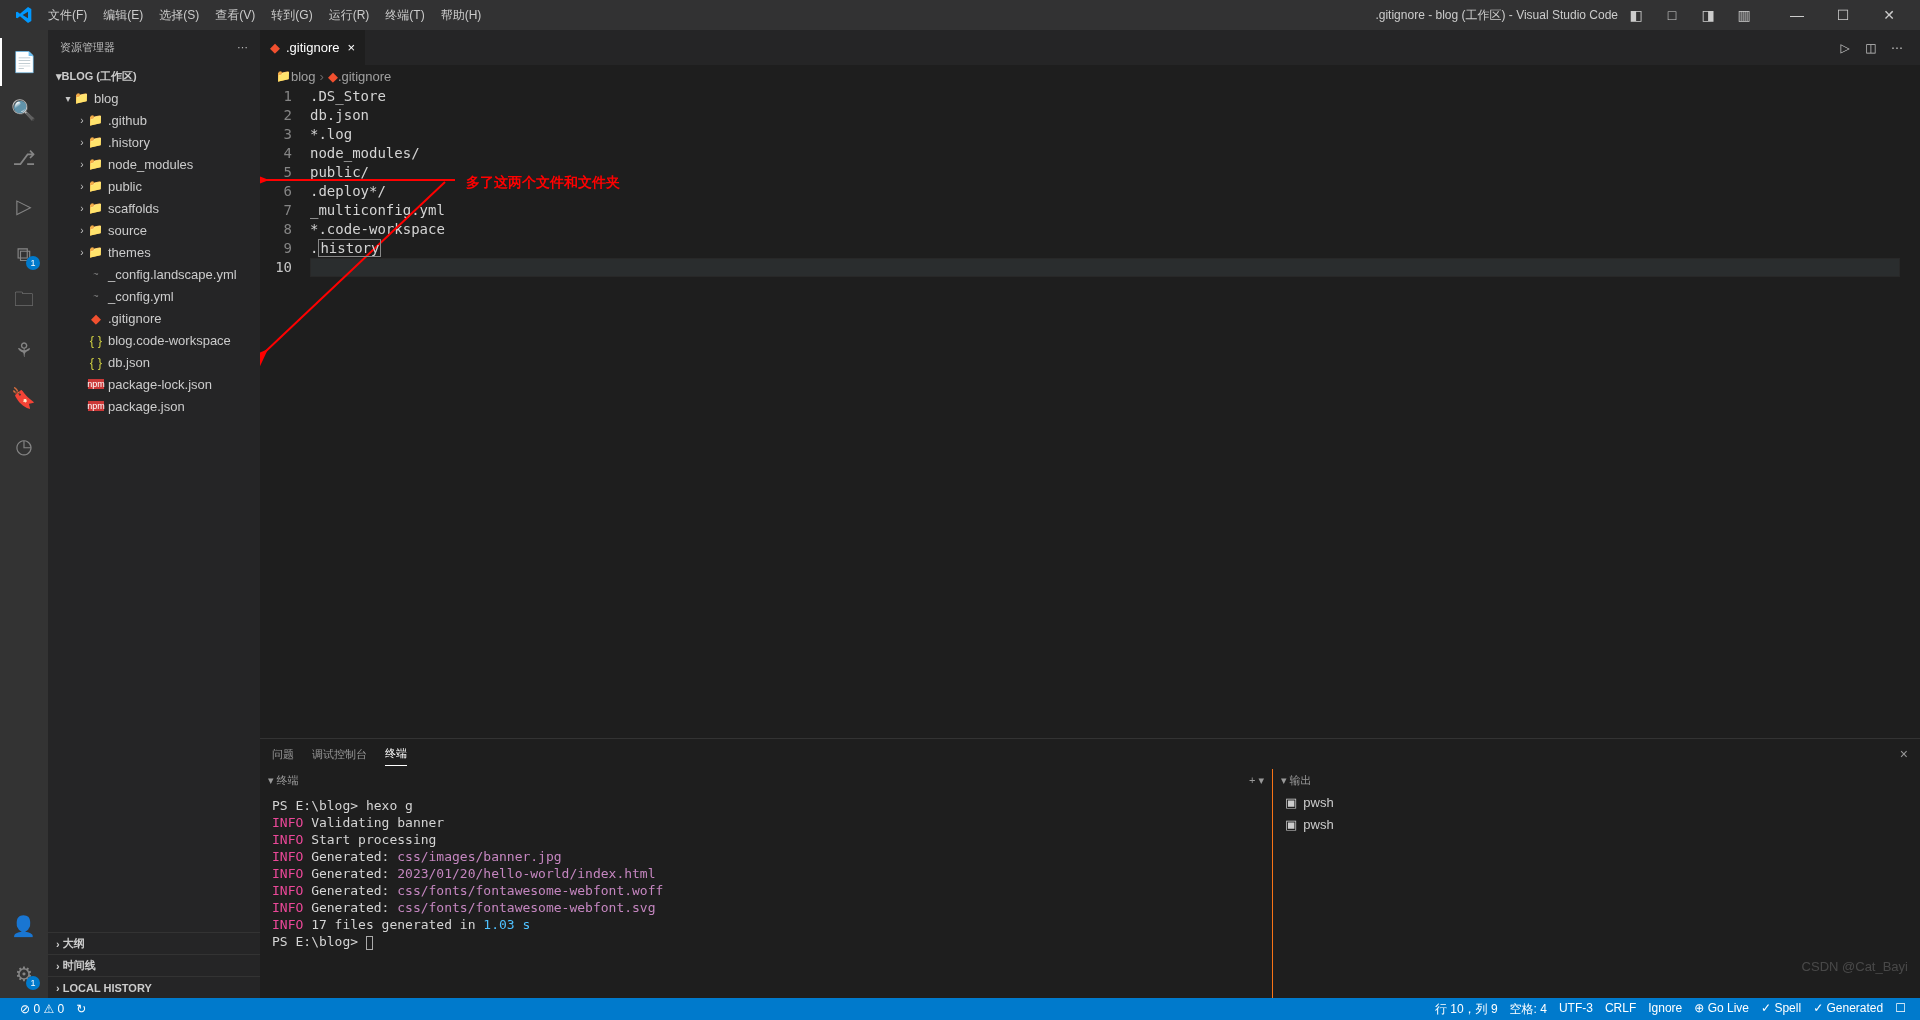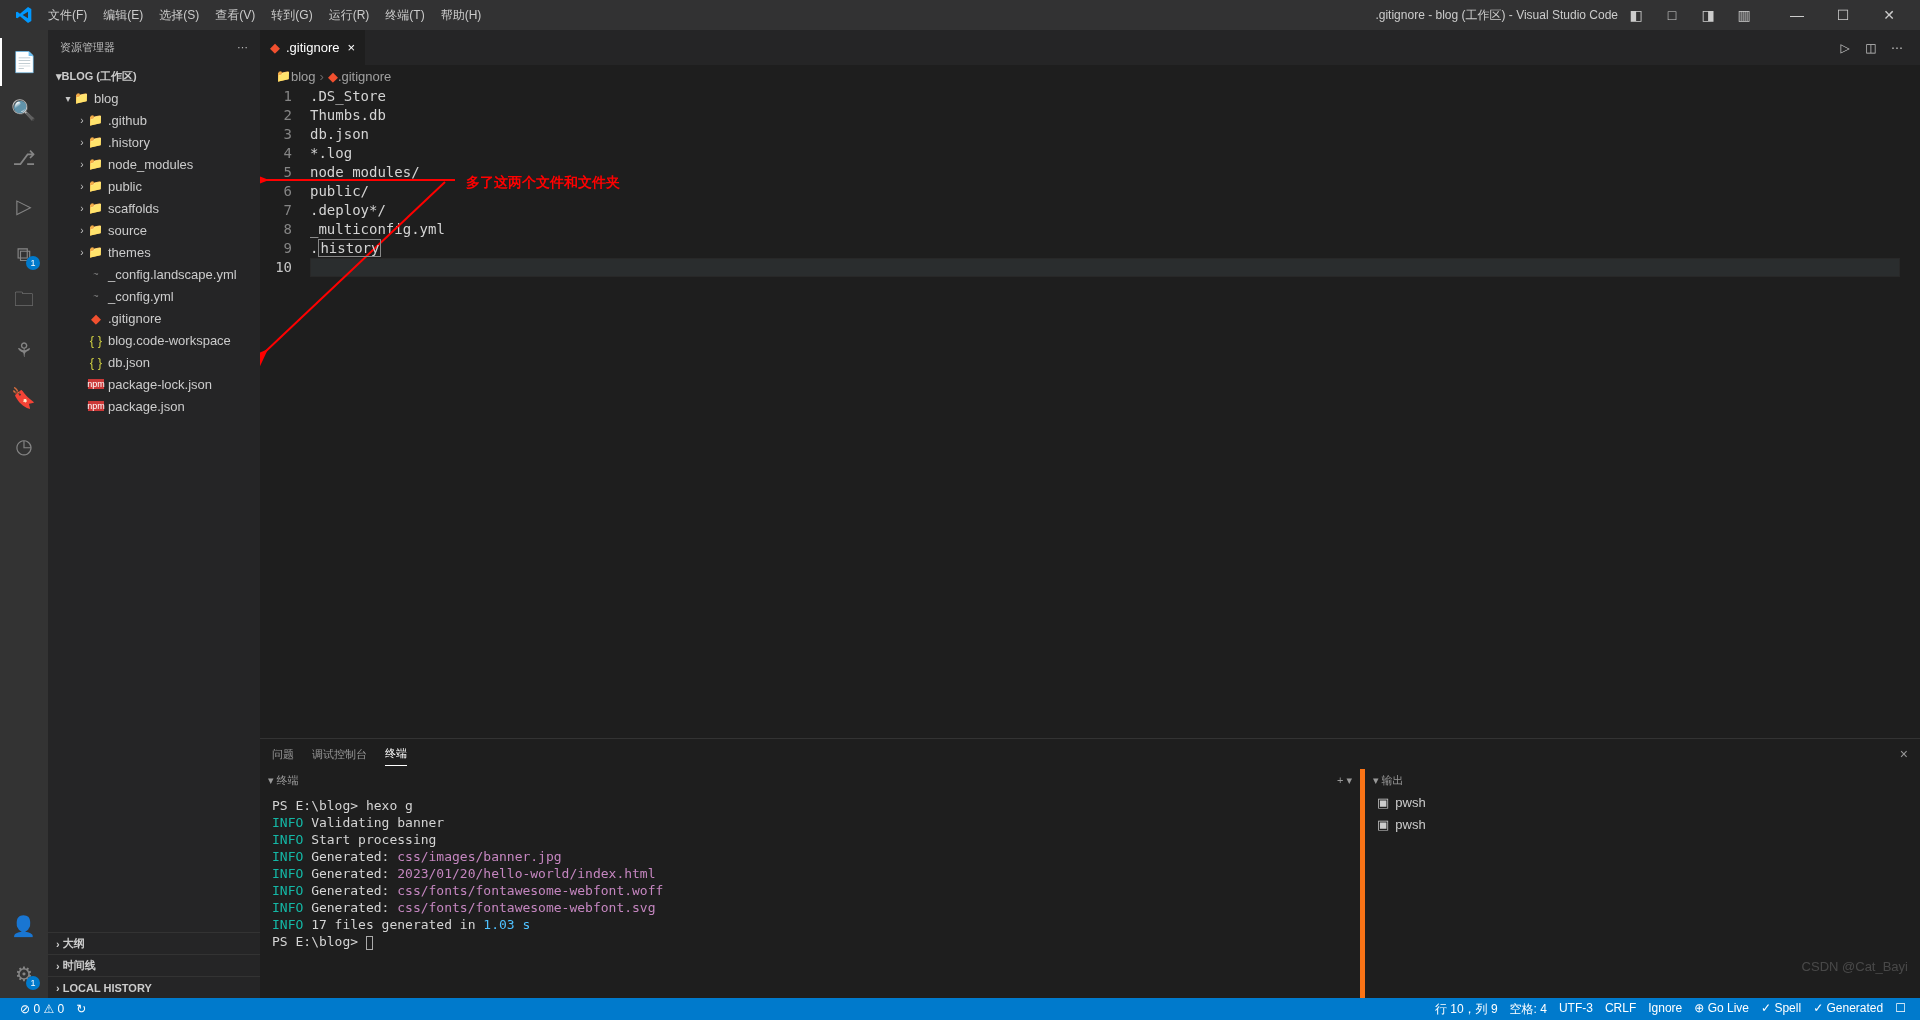--- a/index.html
+++ b/index.html
@@ -45,24 +45,24 @@
 .selection-box { border: 1px solid #888; padding: 0 1px; }
 .annotation { position: absolute; color: #ff0000; font-weight: bold; font-size: 14px; font-family: "Microsoft YaHei", sans-serif; pointer-events: none; }
 .arrow-svg { position: absolute; pointer-events: none; }
 .panel { border-top: 1px solid #333; background: #1e1e1e; display: flex; flex-direction: column; }
 .panel-tabs { height: 30px; display: flex; align-items: center; padding: 0 12px; font-size: 11px; color: #999; justify-content: flex-end; }
 .panel-tabs .pt { margin-right: 18px; padding: 4px 0; }
 .panel-tabs .pt.active { color: #fff; border-bottom: 1px solid #fff; }
 .panel-tabs .pclose { margin-left: auto; font-size: 14px; }
 .panel-body { flex: 1; display: flex; min-height: 0; }
 .term-left { flex: 1; display: flex; flex-direction: column; }
-.term-right { width: 560px; border-left: 5px solid #f97316; display: flex; flex-direction: column; }
+.term-right { width: 648px; border-left: 1px solid #f97316; display: flex; flex-direction: column; }
 .term-hdr { height: 22px; display: flex; align-items: center; padding: 0 8px; font-size: 11px; color: #999; justify-content: space-between; gap: 44px; }
 .term-content { flex: 1; padding: 6px 12px; font-family: Consolas, monospace; font-size: 13px; line-height: 17px; overflow: auto; }
-.tc-info { color: #14b8a6; }
+.tc-info { color: #ec4899; }
 .tc-gen { color: #c586c0; }
 .tc-cmd { color: #d4d4d4; }
 .tc-time { color: #4fc1ff; }
 .term-list-item { height: 22px; display: flex; align-items: center; padding: 0 12px; font-size: 13px; }
 .term-list-item .picon { margin-right: 6px; }
 .statusbar { height: 22px; background: #007acc; display: flex; align-items: center; color: #fff; font-size: 12px; padding: 0 8px; }
 .statusbar .sb-item { padding: 0 6px; }
 .statusbar .sb-right { margin-left: auto; display: flex; }
 .watermark { position: absolute; bottom: 24px; right: 12px; color: rgba(200,200,200,0.25); font-size: 13px; }
 .icon-git { color: #f1502f; }
@@ -238,21 +238,21 @@
             <div>2</div>
             <div>3</div>
             <div>4</div>
             <div>5</div>
             <div>6</div>
             <div>7</div>
             <div>8</div>
             <div>9</div>
             <div style="color: rgb(198, 198, 198);">10</div>
           </div>
-        <div class="code" id="code"><div>.DS_Store</div><div>Thumbs.db</div><div>db.json</div><div>*.log</div><div>node_modules/</div><div>public/</div><div>.deploy*/</div><div>_multiconfig.yml</div><div class="hl-line" style="top:171px"></div><div style="position:relative;z-index:1">.<span class="selection-box">history</span></div></div>
+        <div class="code" id="code"><div>.DS_Store</div><div>db.json</div><div>*.log</div><div>node_modules/</div><div>public/</div><div>.deploy*/</div><div>_multiconfig.yml</div><div>*.code-workspace</div><div class="hl-line" style="top:171px"></div><div style="position:relative;z-index:1">.<span class="selection-box">history</span></div></div>
         <svg class="arrow-svg" style="left:0;top:0;width:100%;height:100%">
           <defs>
               <marker id="ah" markerWidth="10" markerHeight="8" refX="2" refY="4" orient="auto">
                 <polygon points="10 0, 0 4, 10 8" fill="#ff0000"></polygon>
               </marker>
             </defs>
           <line x1="195" y1="93" x2="5" y2="93" stroke="#ff0000" stroke-width="2" marker-end="url(#ah)"></line>
           <line x1="185" y1="95" x2="5" y2="265" stroke="#ff0000" stroke-width="2" marker-end="url(#ah)"></line>
         </svg>
         <div class="annotation" style="left:206px; top:86px;">多了这两个文件和文件夹</div>

